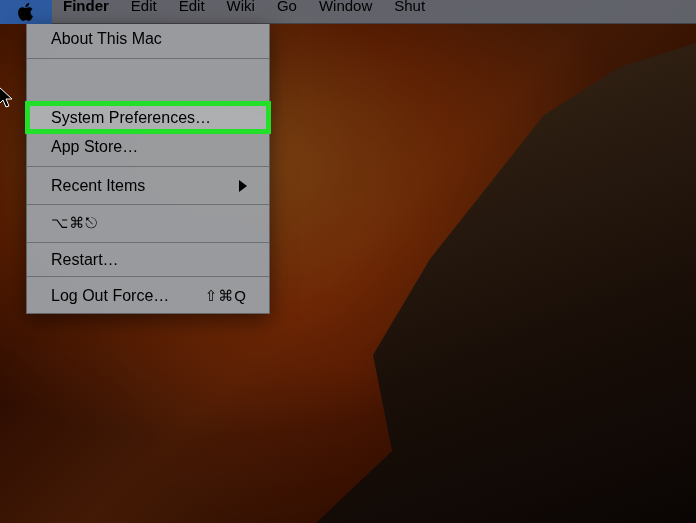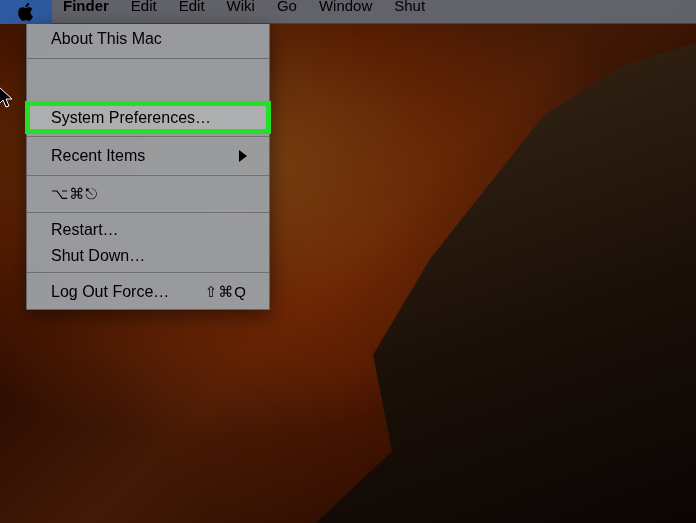--- a/index.html
+++ b/index.html
@@ -132,37 +132,37 @@
 </div>
 
 <div class="dropdown">
   <div class="menu-item">
     <span>About This Mac</span>
   </div>
   <div class="menu-separator"></div>
   <div class="menu-item highlighted">
     <span>System Preferences…</span>
   </div>
+  <div class="menu-item">
+    <span>App Store…</span>
+  </div>
   <div class="menu-separator"></div>
   <div class="menu-item">
     <span>Recent Items</span>
     <span class="submenu-arrow"></span>
   </div>
   <div class="menu-separator"></div>
   <div class="menu-item">
     <span class="shortcut">⌥⌘⎋</span>
   </div>
   <div class="menu-separator"></div>
   <div class="menu-group-tight">
     <div class="menu-item">
       <span>Restart…</span>
     </div>
-    <div class="menu-item">
-      <span>Shut Down…</span>
-    </div>
   </div>
   <div class="menu-separator"></div>
   <div class="menu-item">
     <span>Log Out Force…</span>
     <span class="shortcut">⇧⌘Q</span>
   </div>
 </div>
 
 <svg class="cursor-arrow" width="18" height="24" viewBox="0 0 18 24">
   <path d="M1 1 L1 18 L5 14 L8 21 L11 20 L8 13 L14 13 Z" fill="#000" stroke="#fff" stroke-width="1"></path>

